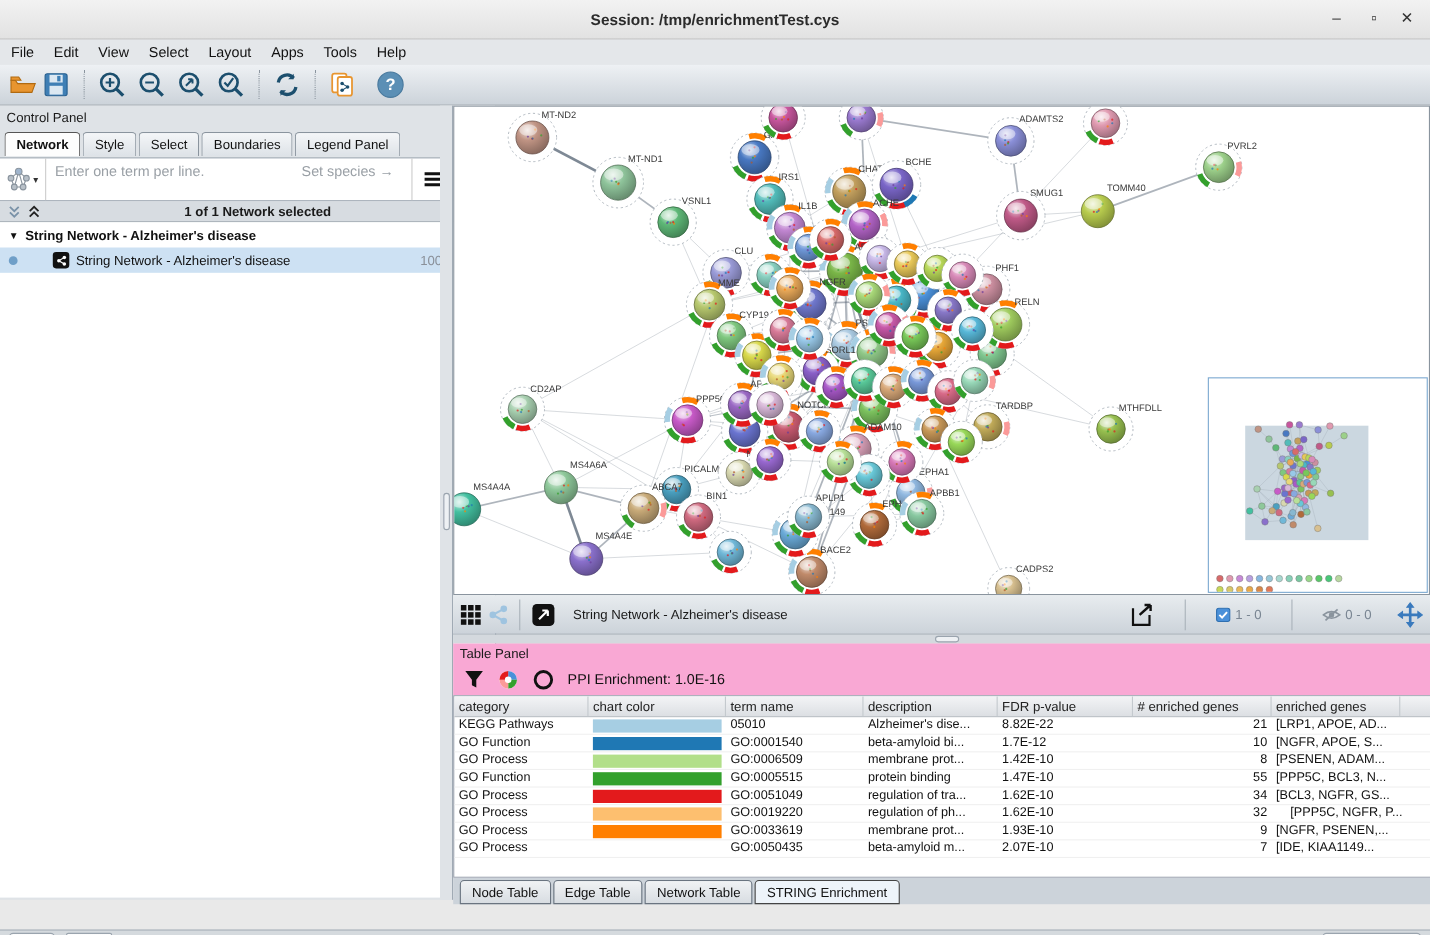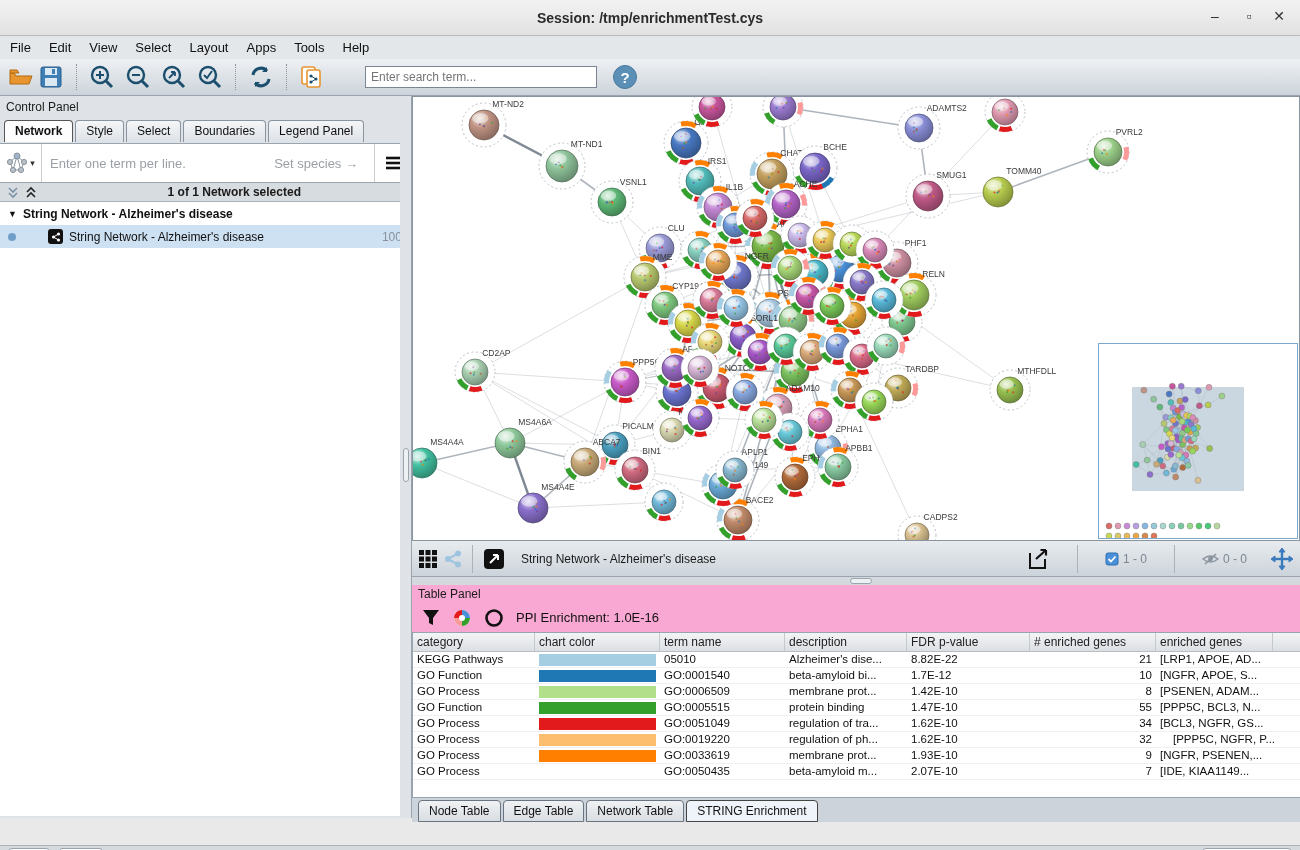--- a/index.html
+++ b/index.html
@@ -25,21 +25,21 @@
 
   
   #control-panel { left:0; top:96px; width:451px; height:722px; background:#dfe3e7; border-right:1px solid #9aa4ae; }
   #cp-header { height:21px; display:flex; align-items:center; padding:0 6px; font-size:12px; color:#1a1a1a; }
   .panel-hdr-icons { margin-left:auto; display:flex; gap:10px; align-items:center; font-size:11px; color:#222; }
   #cp-tabs { display:flex; padding:3px 4px 0 4px; gap:2px; height:25px; }
   .cp-tab { border:1px solid #8a949e; border-bottom:none; border-radius:4px 4px 0 0; background:linear-gradient(#f4f6f8,#dde2e7); padding:3px 10px; font-size:12px; color:#111; }
   .cp-tab.active { background:#fdfdfd; border-color:#555; font-weight:bold; position:relative; top:0px; }
   #string-bar { margin:1px 0 0 0; height:40px; background:#fff; border-top:1px solid #9aa4ae; border-bottom:1px solid #9aa4ae; display:flex; align-items:center; }
   #string-logo { width:42px; display:flex; align-items:center; justify-content:center; gap:2px; border-right:1px solid #ccc; height:100%; }
-  #string-input { flex:1; height:100%; display:flex; align-items:center; padding:16px 8px; font-size:13px; color:#9aa0a6; }
+  #string-input { flex:1; height:100%; display:flex; align-items:flex-start; padding:4px 8px; font-size:13px; color:#9aa0a6; }
   #species-label { margin-left:auto; color:#9aa0a6; font-size:13px; padding-right:8px; }
   .sb-btn { width:38px; height:100%; display:flex; align-items:center; justify-content:center; border-left:1px solid #ccc; }
   #cp-subrow { height:19px; background:#d7dce1; border-bottom:1px solid #aab2ba; display:flex; align-items:center; font-size:12px; color:#1a1a1a; padding:0 6px; }
   #cp-subrow .summary { flex:1; text-align:center; font-weight:bold;}
   #net-tree { background:#fff; height:614px; font-size:12px; color:#111; }
   .tree-row { height:23px; display:flex; align-items:center; padding:0 8px; gap:6px; }
   .tree-row .cnt { margin-left:auto; color:#8a9099; }
   .tree-row.selected { background:#cde1f3; }
   .tree-indent { width:18px; }
   .blue-dot { width:8px; height:8px; border-radius:50%; background:#6f9fc8; margin-right:2px;}
@@ -177,21 +177,20 @@
       <svg width="26" height="26">
           <rect x="3" y="3" width="13" height="17" rx="2" fill="#fff" stroke="#e8952f" stroke-width="1.6"></rect>
           <rect x="8" y="6" width="13" height="17" rx="2" fill="#fff" stroke="#e8952f" stroke-width="1.6"></rect>
           <circle cx="12" cy="12" r="1.6" fill="#1c4f6e"></circle>
           <circle cx="17" cy="15" r="1.6" fill="#1c4f6e"></circle>
           <circle cx="12" cy="18" r="1.6" fill="#1c4f6e"></circle>
           <line x1="12" y1="12" x2="17" y2="15" stroke="#1c4f6e"></line>
           <line x1="12" y1="18" x2="17" y2="15" stroke="#1c4f6e"></line>
         </svg>
     </div>
-    <input id="search-box" placeholder="Enter search term..." style="">
     <div id="help-btn">?</div>
   </div>
 
   <div id="control-panel" class="abs">
     <div id="cp-header">
       <span>Control Panel</span>
       <div class="panel-hdr-icons">
         <span>▾</span>
         <span style="font-size:10px;">❐</span>
         <span style="font-weight:bold;">✕</span>

